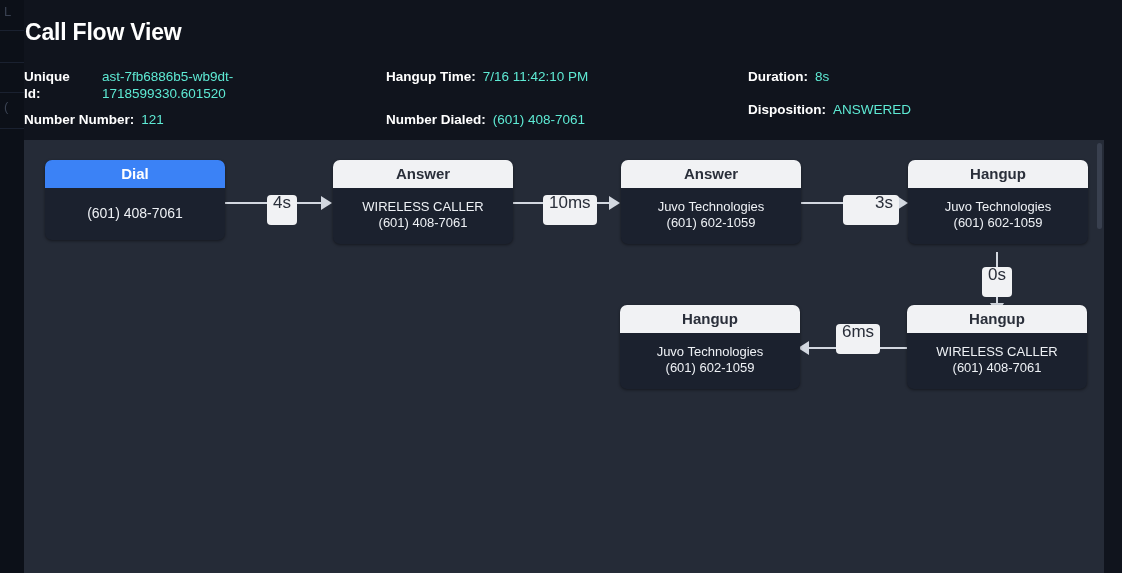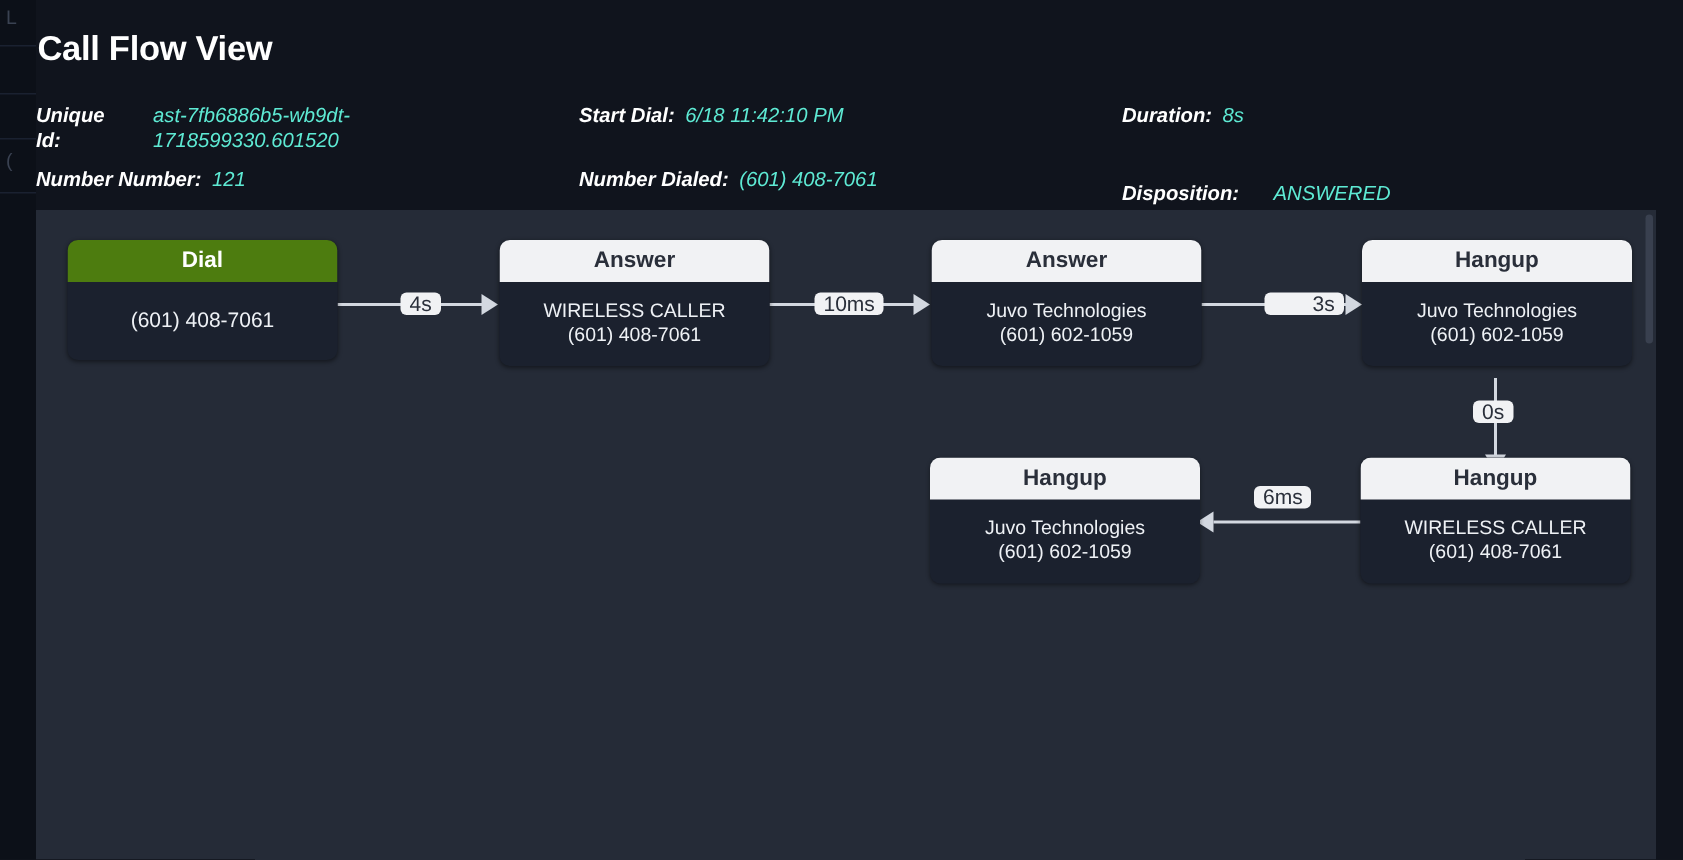--- a/index.html
+++ b/index.html
@@ -80,21 +80,20 @@
     top: 0;
   }
   .meta-col.c1 { left: 0px;   width: 360px; }
   .meta-col.c2 { left: 362px; width: 360px; }
   .meta-col.c3 { left: 724px; width: 370px; }
 
   .meta-row {
     position: absolute;
     display: flex;
     align-items: center;
-    font-style: italic;
   }
   .meta-label {
     font-size: 13.5px;
     font-weight: bold;
     color: #ffffff;
     white-space: pre-line;
     line-height: 17px;
   }
   .meta-value {
     font-size: 13.5px;
@@ -137,21 +136,21 @@
   .node-header {
     height: 28px;
     line-height: 28px;
     text-align: center;
     font-size: 15px;
     font-weight: bold;
     background: #f1f2f4;
     color: #2a2f3a;
   }
   .node.accent .node-header {
-    background: #4d7c0f;
+    background: #3b82f6;
     color: #ffffff;
   }
   .node-body {
     padding: 11px 6px 13px 6px;
     text-align: center;
     color: #eef1f5;
     font-size: 13px;
     line-height: 16px;
     white-space: pre-line;
     min-height: 40px;
@@ -197,23 +196,23 @@
     position: absolute;
     width: 0; height: 0;
     border-left: 7px solid transparent;
     border-right: 7px solid transparent;
     border-top: 11px solid #d3d8e0;
   }
   .edge-badge {
     position: absolute;
     background: #f1f2f4;
     color: #2a2f3a;
-    font-size: 14px;
+    font-size: 17px;
     line-height: 15px;
-    height: 15px;
+    height: 30px;
     padding: 0 6px;
     border-radius: 4px;
     white-space: nowrap;
     text-align: center;
   }
 </style>
 </head>
 <body>
 
 <div id="app">
@@ -241,35 +240,35 @@
 1718599330.601520</span>
         </div>
         <div class="meta-row" style="top:51px; left:0;">
           <span class="meta-label">Number Number:</span>
           <span class="meta-value">121</span>
         </div>
       </div>
 
       <div class="meta-col c2">
         <div class="meta-row" style="top:8px; left:0;">
-          <span class="meta-label">Start Dial:</span>
-          <span class="meta-value">6/18 11:42:10 PM</span>
+          <span class="meta-label">Hangup Time:</span>
+          <span class="meta-value">7/16 11:42:10 PM</span>
         </div>
         <div class="meta-row" style="top:51px; left:0;">
           <span class="meta-label">Number Dialed:</span>
           <span class="meta-value">(601) 408-7061</span>
         </div>
       </div>
 
       <div class="meta-col c3">
         <div class="meta-row" style="top:8px; left:0;">
           <span class="meta-label">Duration:</span>
           <span class="meta-value">8s</span>
         </div>
-        <div class="meta-row" style="top:60px; left:0;gap:16px;">
+        <div class="meta-row" style="top:41px; left:0;">
           <span class="meta-label">Disposition:</span>
           <span class="meta-value">ANSWERED</span>
         </div>
       </div>
 
     </div>
   </div>
 
   <div class="canvas">
 

